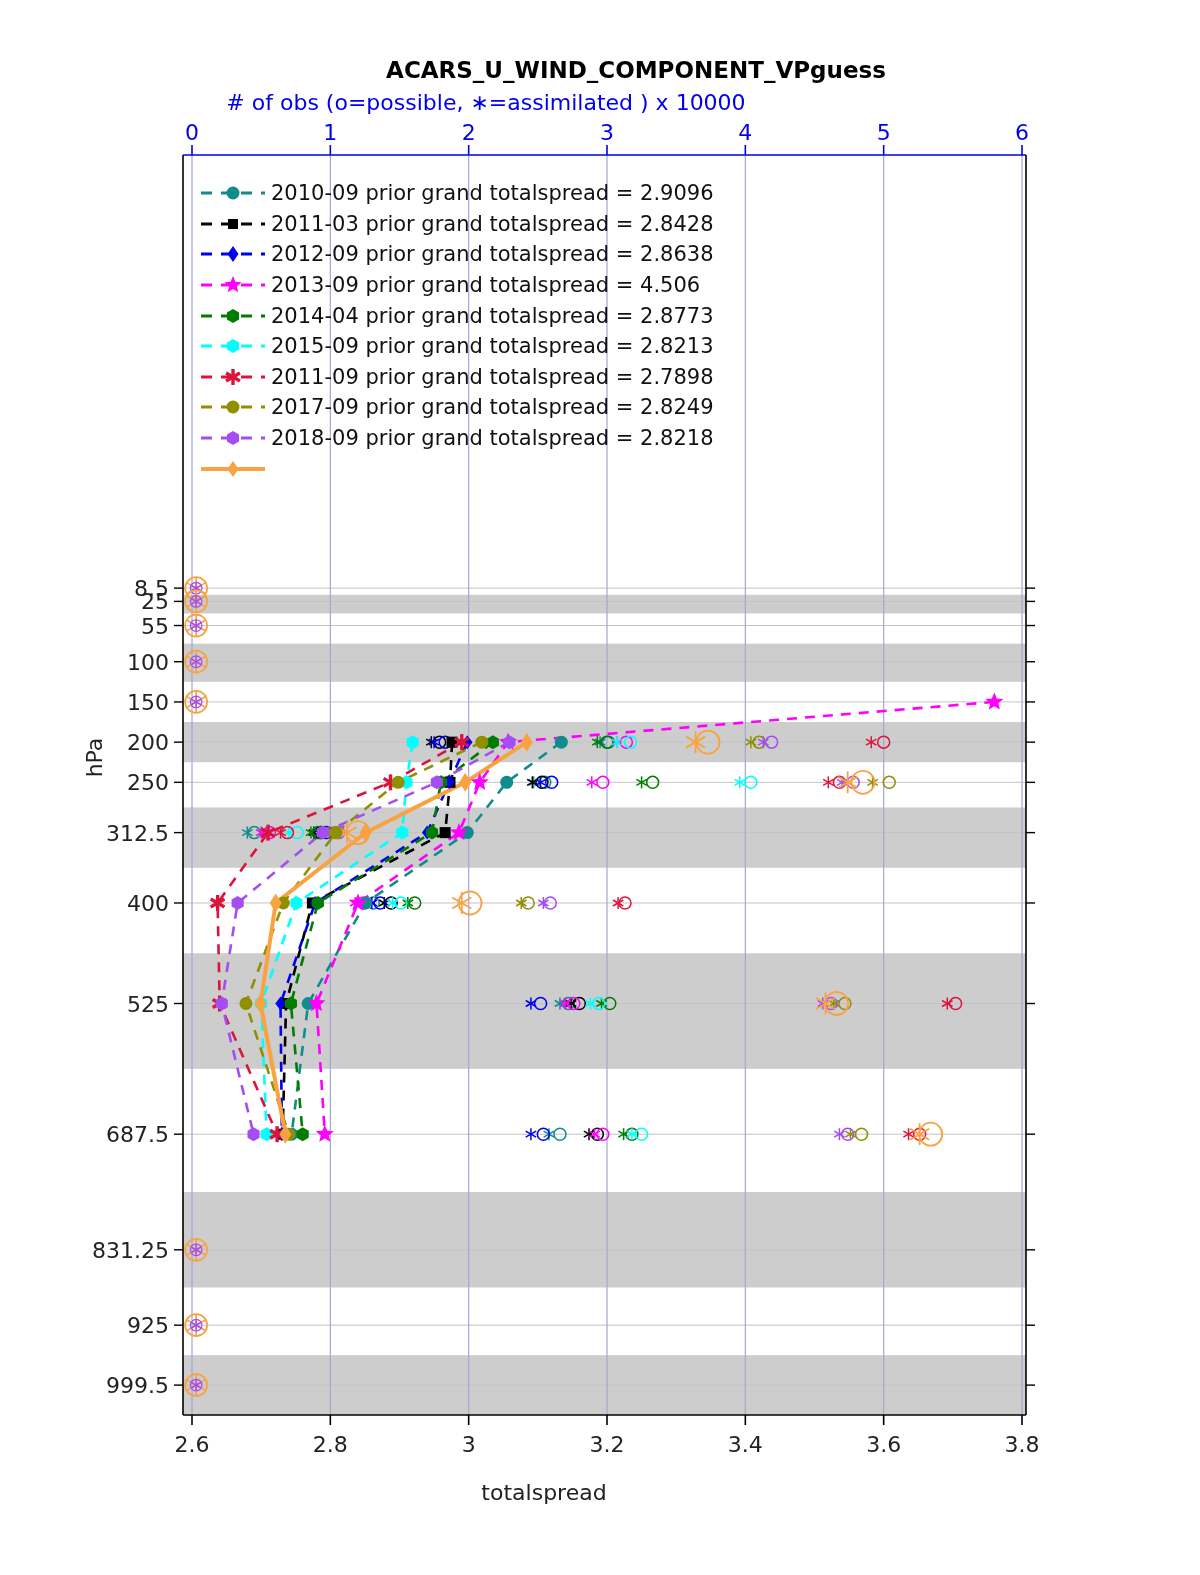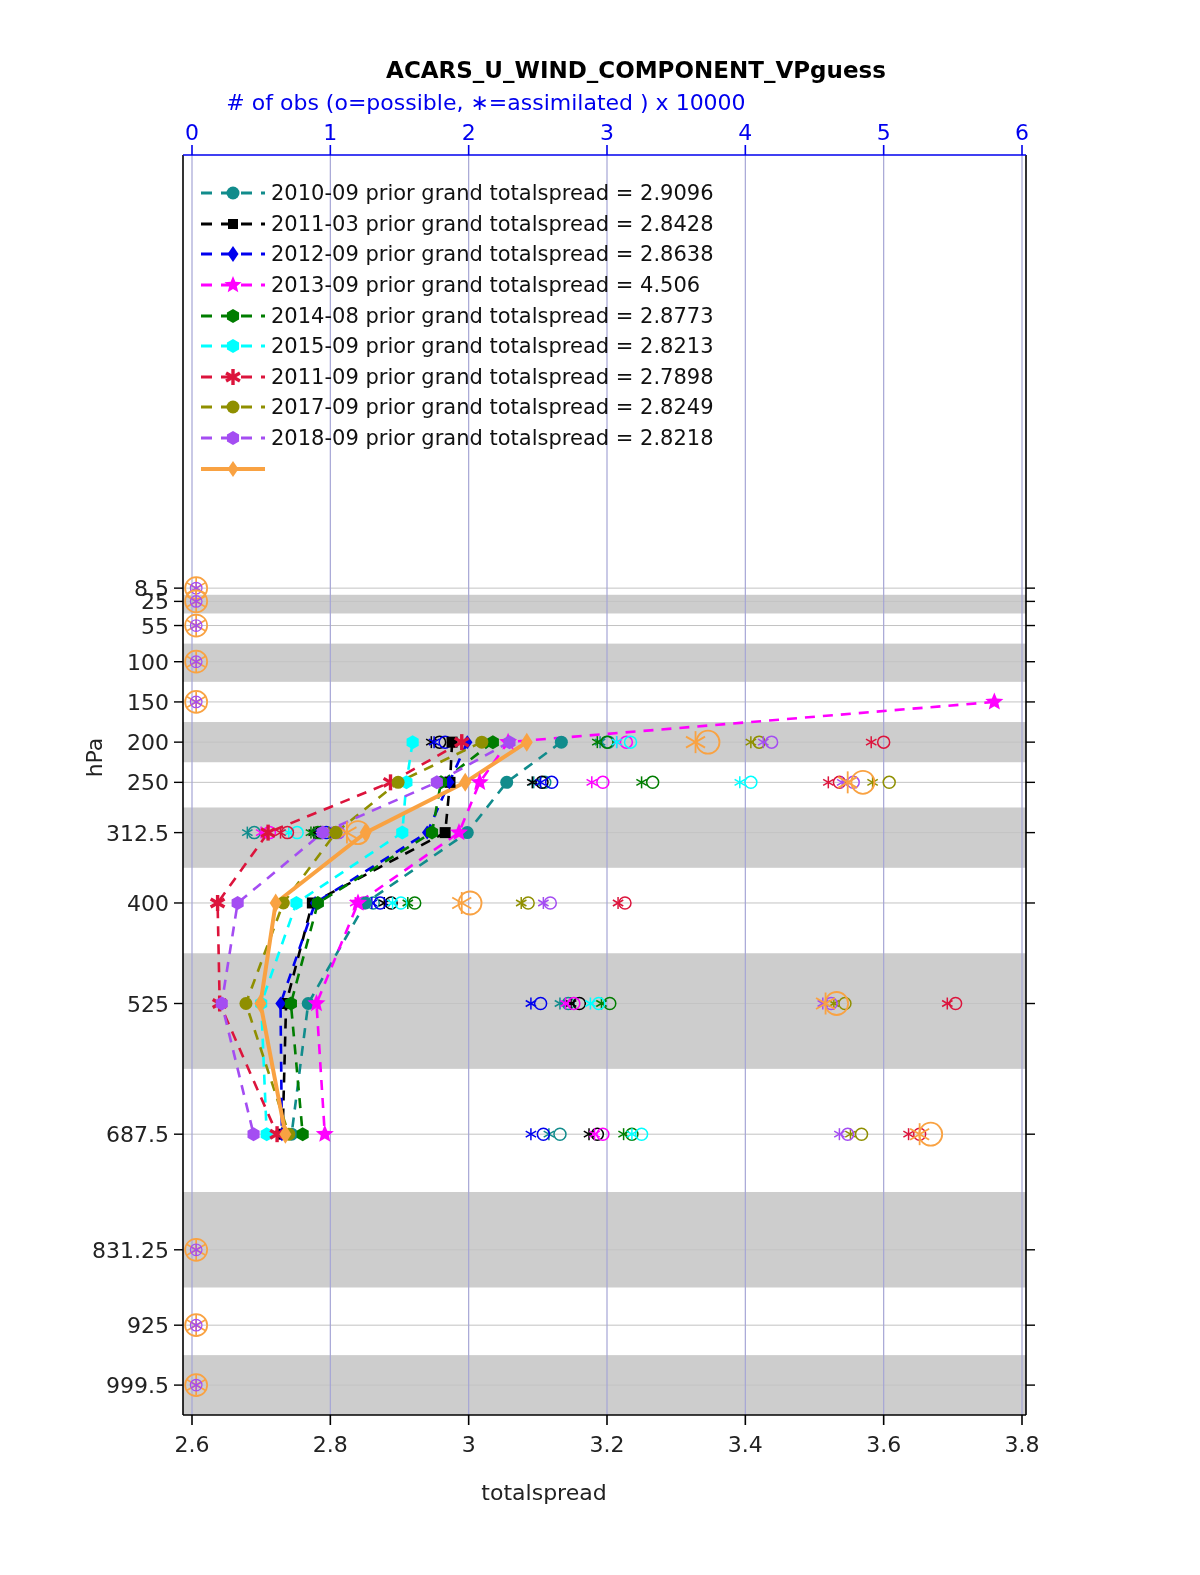--- a/index.html
+++ b/index.html
@@ -637,21 +637,21 @@
         <span class="ltext">2013-09 prior grand totalspread = 4.506</span>
       </div>
       <div class="lrow">
         <svg viewBox="0 0 68 22">
           <line x1="2" y1="11" x2="66" y2="11" stroke="#007d00" stroke-width="3" stroke-dasharray="11 9"></line>
           <g></g>
           <g>
             <polygon points="34,4 40.06217782649107,7.5 40.06217782649107,14.5 34,18 27.937822173508927,14.5 27.93782217350893,7.499999999999999" fill="#007d00"></polygon>
           </g>
         </svg>
-        <span class="ltext">2014-08 prior grand totalspread = 2.8773</span>
+        <span class="ltext">2014-04 prior grand totalspread = 2.8773</span>
       </div>
       <div class="lrow">
         <svg viewBox="0 0 68 22">
           <line x1="2" y1="11" x2="66" y2="11" stroke="#00ffff" stroke-width="3" stroke-dasharray="11 9"></line>
           <g></g>
           <g>
             <polygon points="34,4 40.06217782649107,7.5 40.06217782649107,14.5 34,18 27.937822173508927,14.5 27.93782217350893,7.499999999999999" fill="#00ffff"></polygon>
           </g>
         </svg>
         <span class="ltext">2015-09 prior grand totalspread = 2.8213</span>

